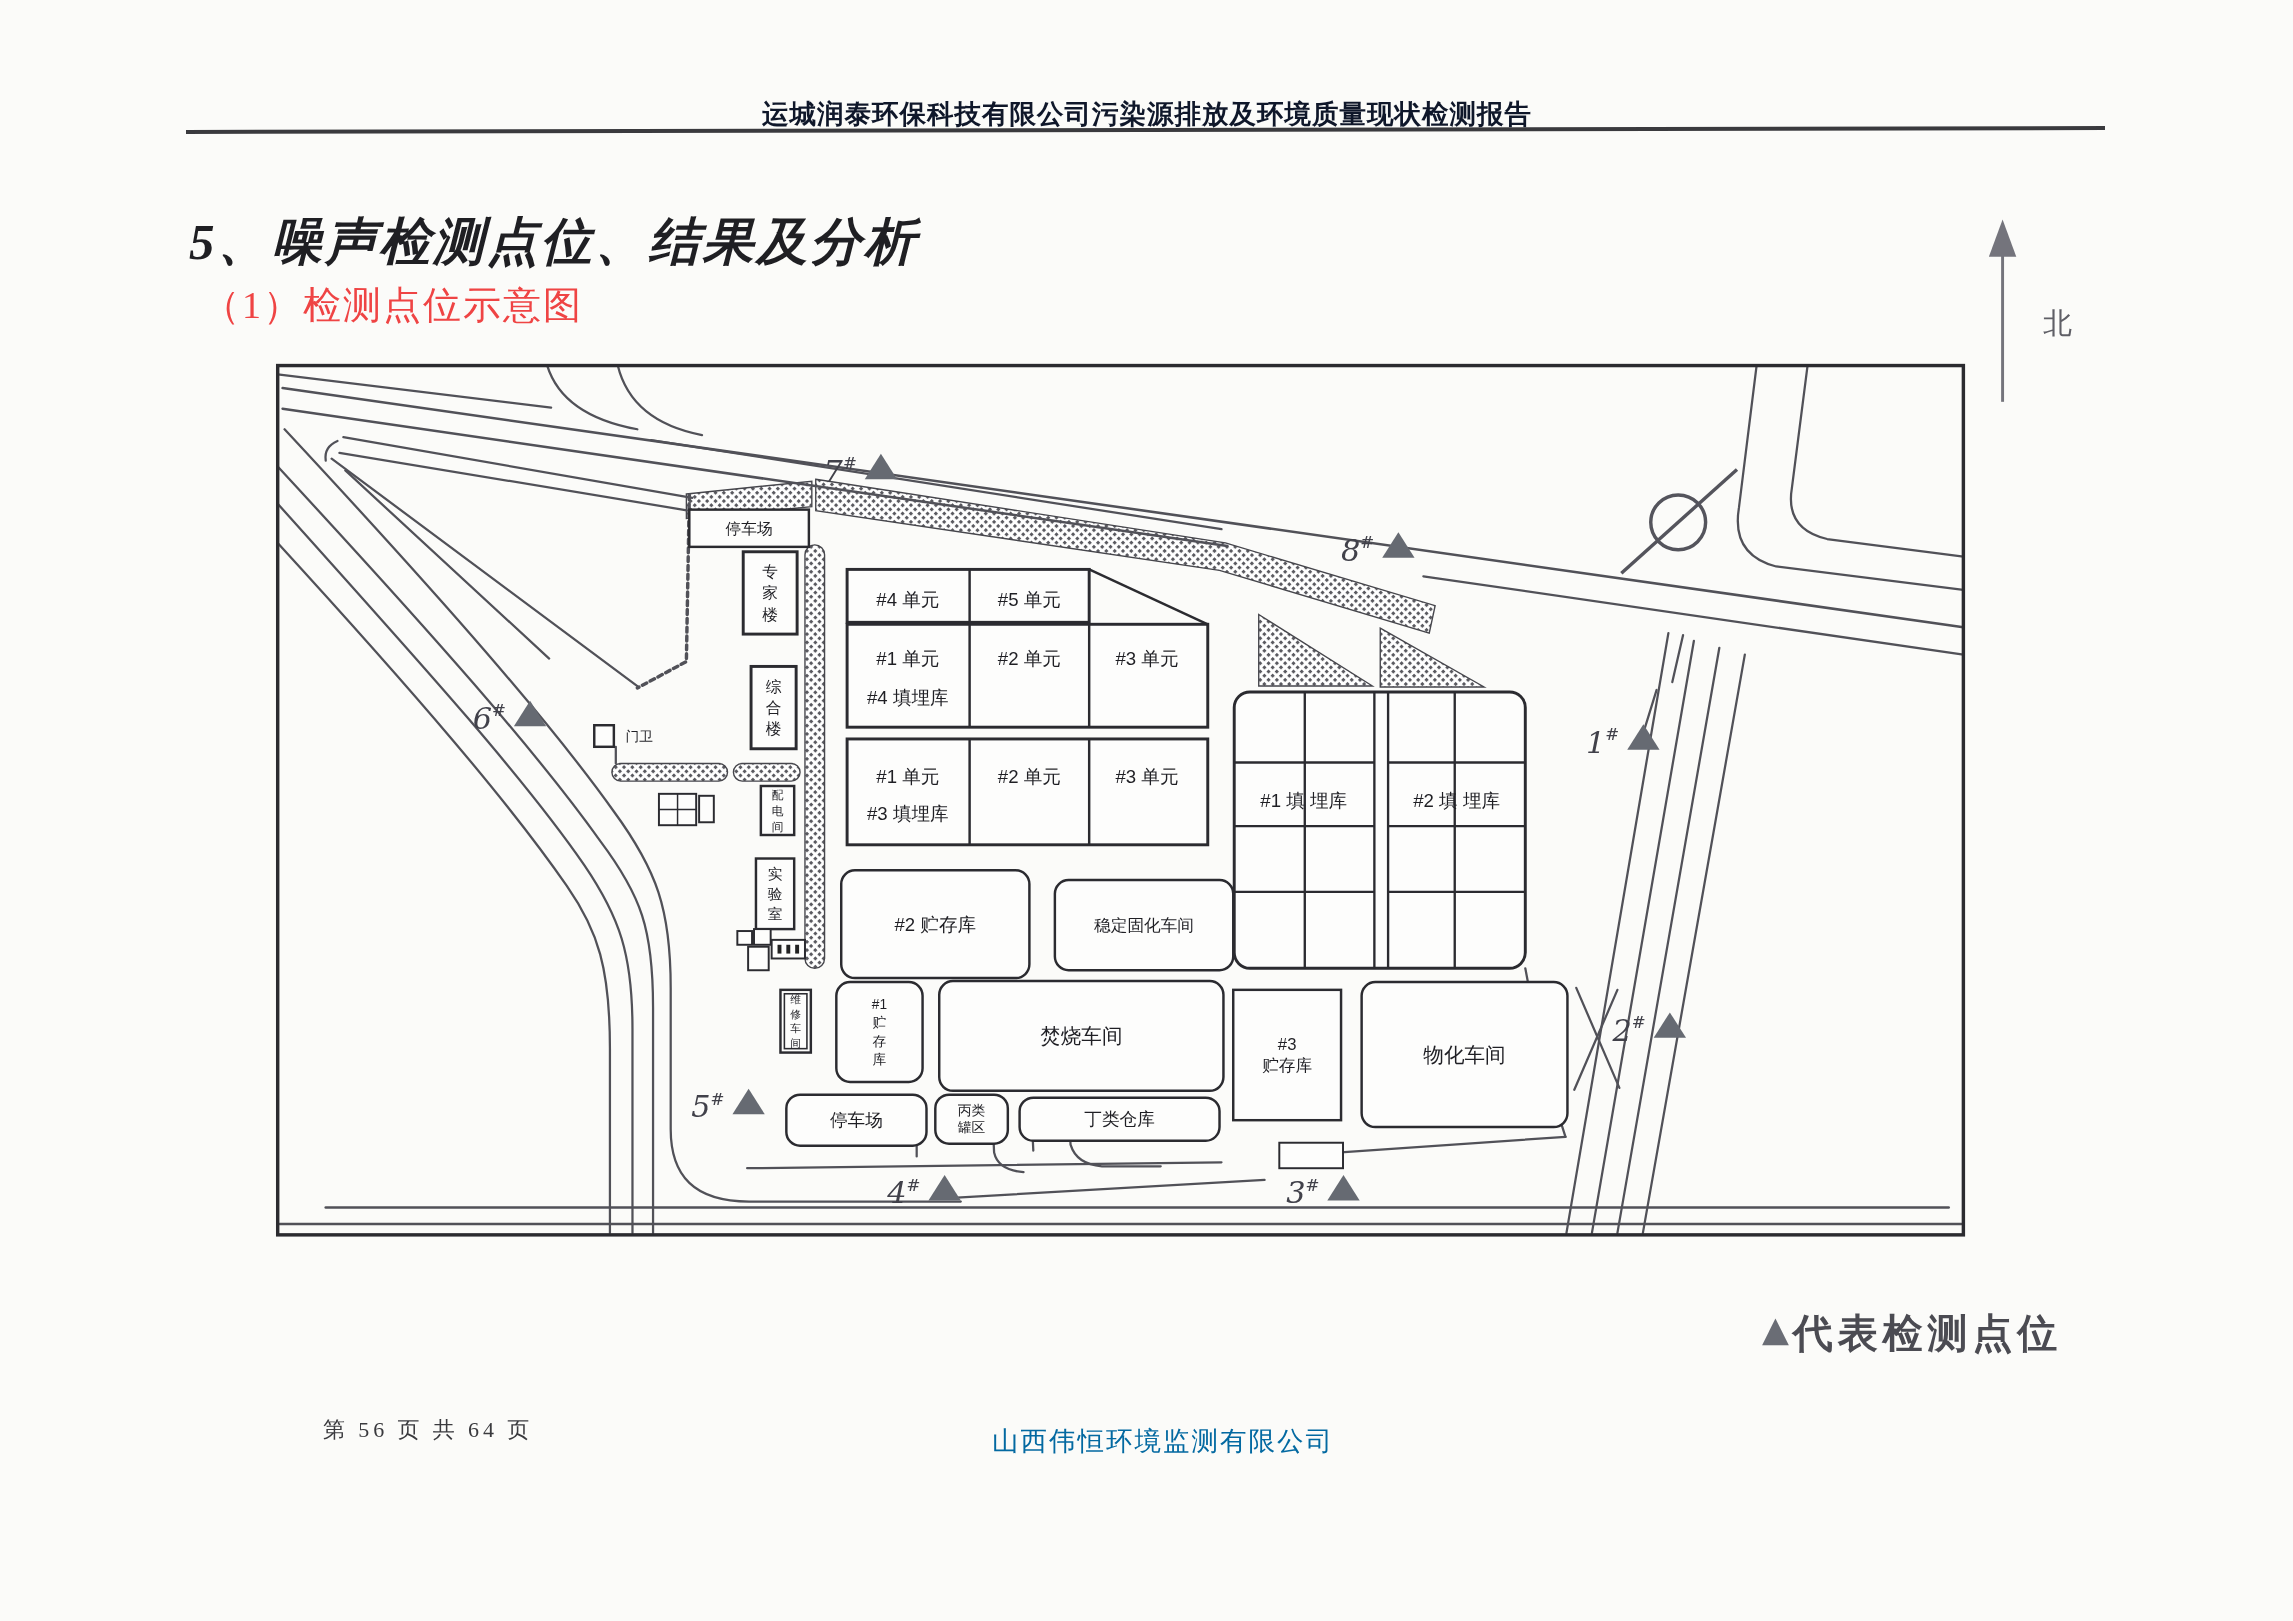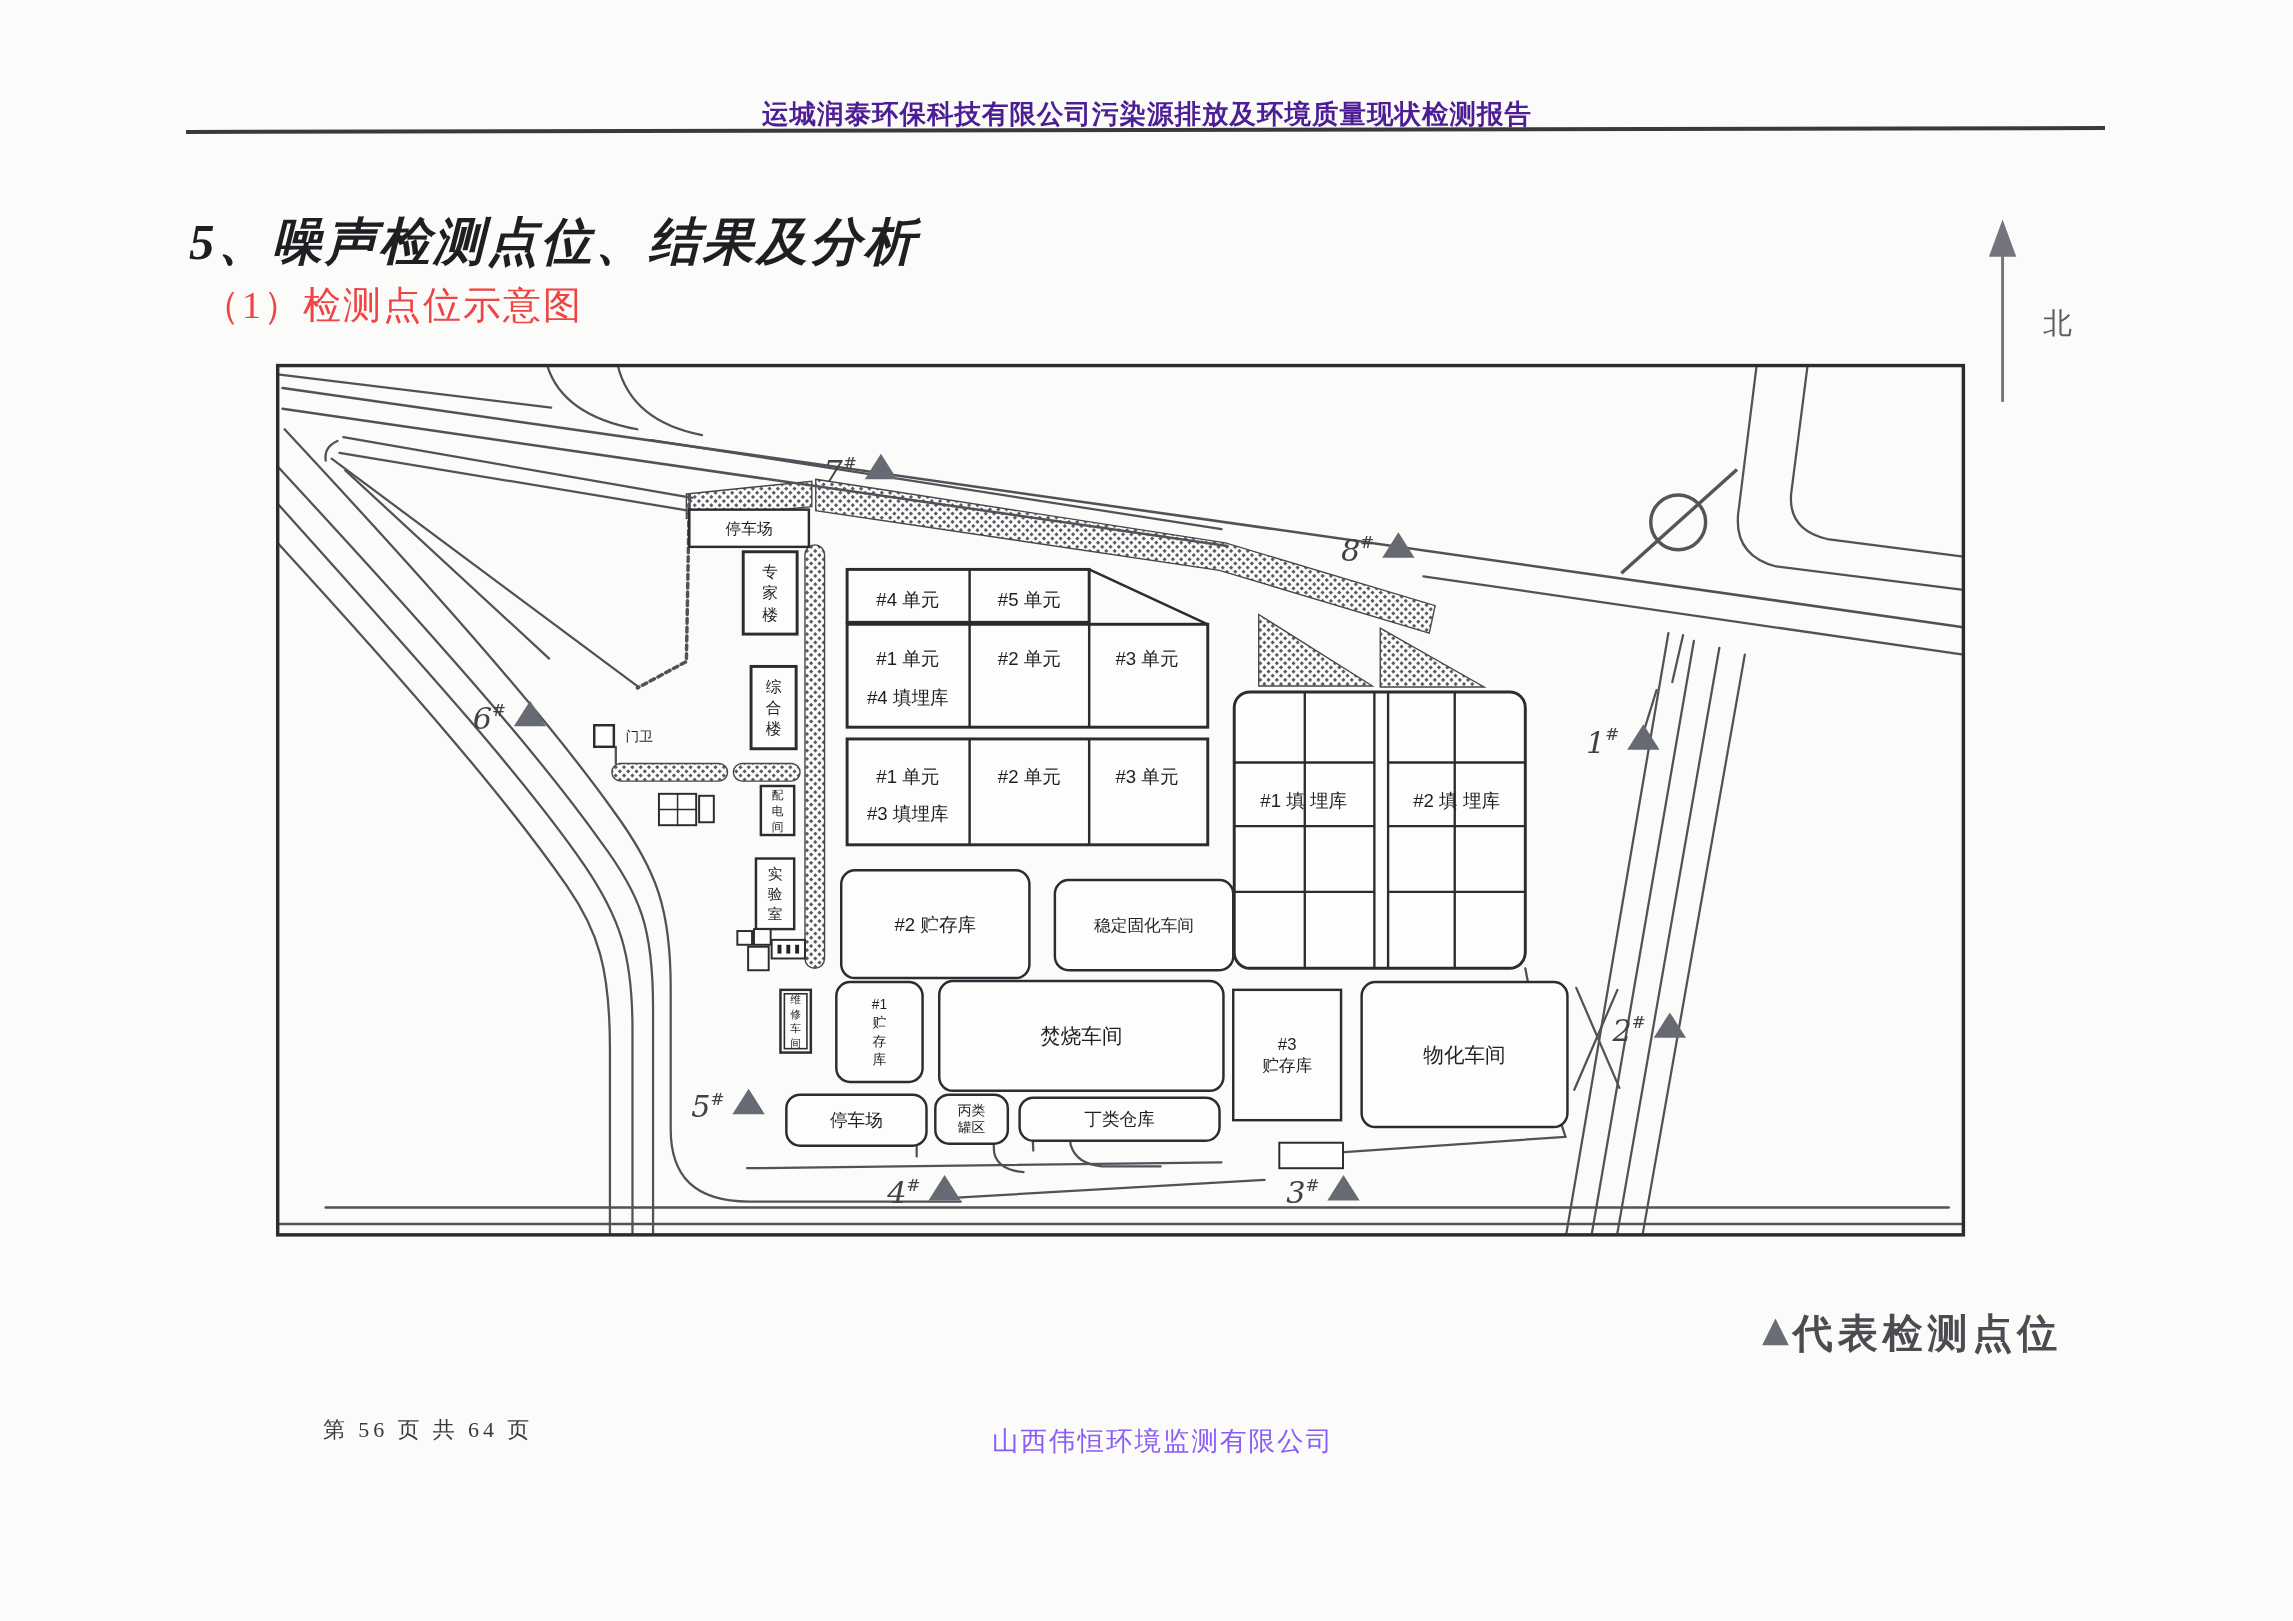--- a/index.html
+++ b/index.html
@@ -1,33 +1,33 @@
 <!DOCTYPE html>
 <html><head>
 <meta charset="utf-8">
 <style>
   html,body{margin:0;padding:0;background:#e9e9e7;}
   .page{position:relative;width:2294px;height:1621px;background:#fbfbf9;overflow:hidden;
         font-family:"Liberation Serif",serif;color:#26262a;}
   .hdr-title{position:absolute;top:96px;left:50%;transform:translateX(-50%);
         font-family:"Liberation Sans",sans-serif;font-size:26.5px;font-weight:600;
-        color:#4c1d95;letter-spacing:1px;white-space:nowrap;}
+        color:#0f172a;letter-spacing:1px;white-space:nowrap;}
   .hdr-rule{position:absolute;top:128px;left:186px;width:1919px;height:3.9px;background:#3a3a3e;
         transform:rotate(-0.12deg);}
   .sec-heading{position:absolute;top:208px;left:189px;font-size:51px;font-weight:bold;
         color:#1f1f23;letter-spacing:2.9px;white-space:nowrap;font-style:italic;}
   .sec-subheading{position:absolute;top:280px;left:202px;font-size:38px;color:#ef4444;
         letter-spacing:2px;white-space:nowrap;}
   .compass-label{position:absolute;top:304px;left:2043px;font-size:29px;color:#5f5f66;}
   .legend{position:absolute;top:1306px;left:1762px;white-space:nowrap;font-weight:bold;}
   .legend .marker{font-size:35px;color:#6a6d75;vertical-align:5.9px;margin-right:3.9px;
         font-family:"DejaVu Sans",sans-serif;}
   .legend .text{font-size:40px;color:#4b4b52;letter-spacing:4.9px;}
   .foot-page{position:absolute;top:1415px;left:323px;font-size:22px;color:#3a3a3e;letter-spacing:3.9px;}
-  .foot-company{position:absolute;top:1423px;left:992px;font-size:26.5px;color:#8b5cf6;letter-spacing:2px;text-align:center;}
+  .foot-company{position:absolute;top:1423px;left:992px;font-size:26.5px;color:#0369a1;letter-spacing:2px;text-align:center;}
   svg#plan{position:absolute;top:0;left:0;}
   svg text{font-family:"Liberation Sans",sans-serif;fill:#1f1f24;}
   svg text.pt-num{font-family:"DejaVu Serif",serif;font-style:italic;fill:#41414a;}
 </style>
 </head>
 <body>
 
 <div class="page">
 
   <svg id="plan" width="2294" height="1621" viewBox="0 0 2340 1654">

